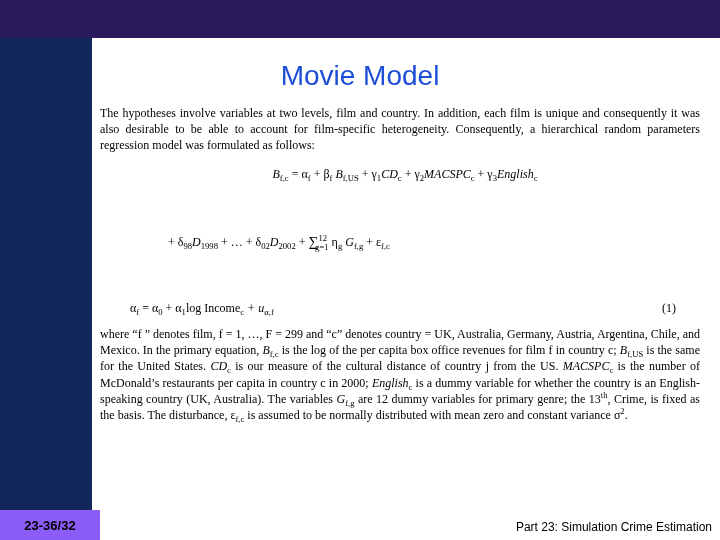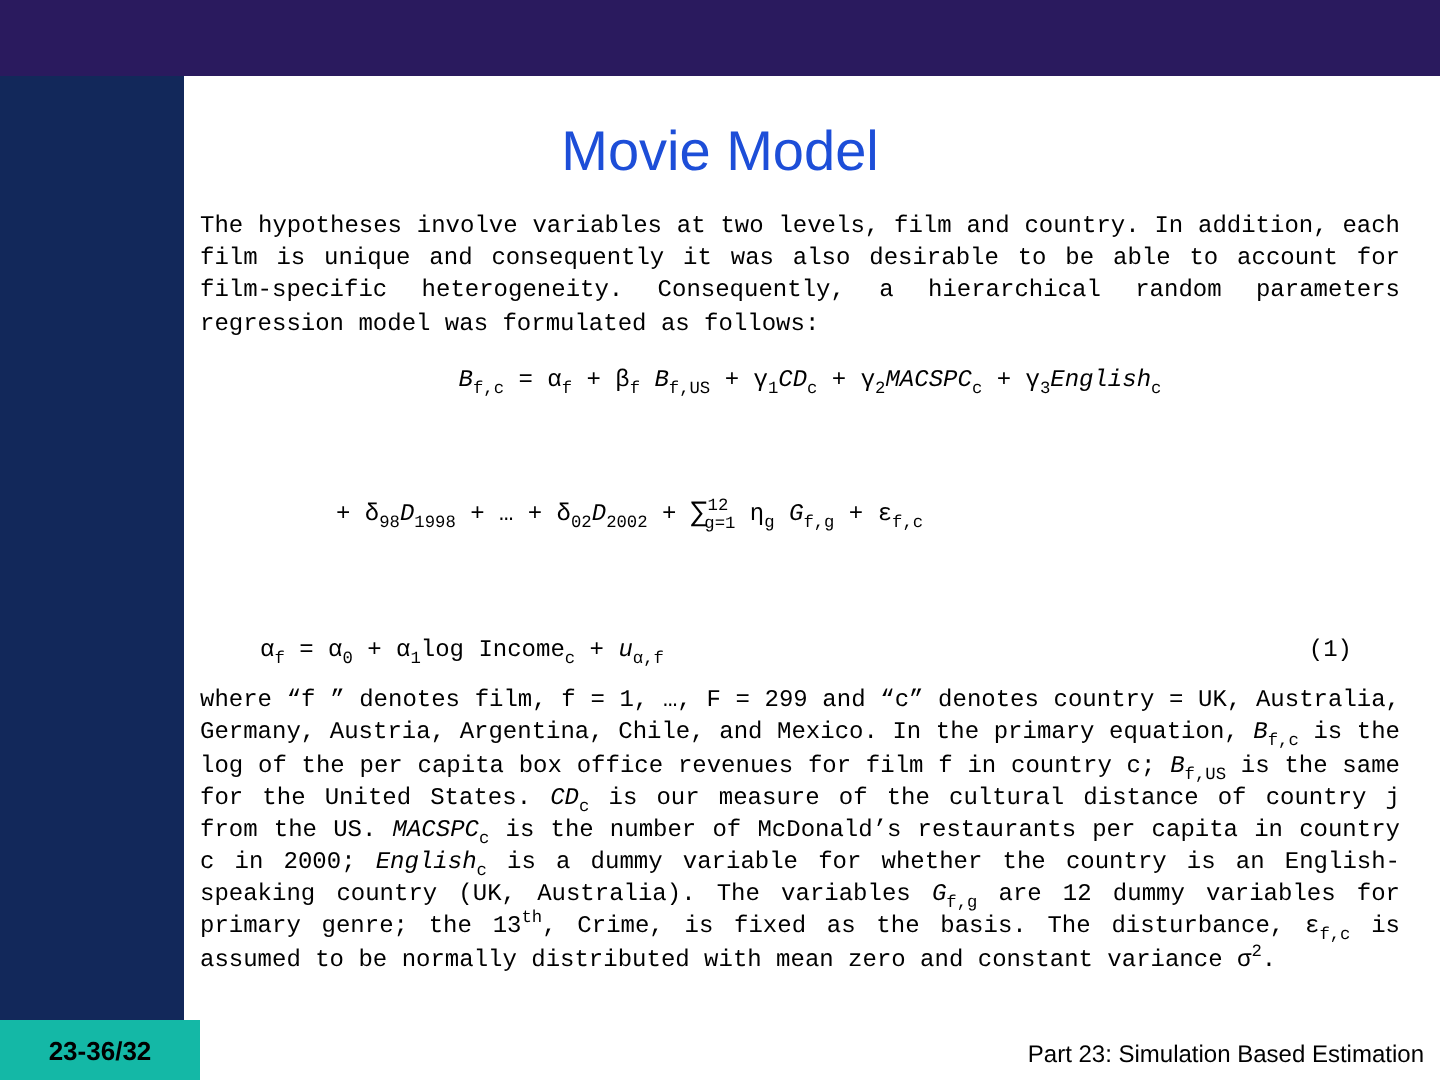--- a/index.html
+++ b/index.html
@@ -29,21 +29,21 @@
     text-align: center;
     font-size: 28px;
     font-weight: 400;
     color: #1d4ed8;
   }
   .content {
     position: absolute;
     top: 105px;
     left: 100px;
     width: 600px;
-    font-family: Liberation Mono, monospace;
+    font-family: Liberation Serif, serif;
     font-size: 12px;
     line-height: 1.35;
     color: #000;
     text-align: justify;
   }
   .content p { margin-bottom: 6px; }
   .eq-block {
     margin: 10px 20px 6px 30px;
     font-size: 12px;
     line-height: 1.8;
@@ -53,21 +53,21 @@
   .eq-row .eqnum { font-size: 12px; padding-right: 4px; }
   .footer {
     position: absolute;
     left: 0; bottom: 0;
     width: 720px; height: 30px;
   }
   .footer-left {
     position: absolute;
     left: 0; bottom: 0;
     width: 100px; height: 30px;
-    background: #14b8a6;
+    background: #8b5cf6;
     font-size: 13px;
     font-weight: bold;
     display: flex; align-items: center; justify-content: center;
   }
   .footer-right {
     position: absolute;
     right: 8px; bottom: 6px;
     font-size: 12px;
   }
   sub, sup { font-size: 0.72em; line-height: 0; }
@@ -102,14 +102,14 @@
     </div>
   </div>
 
   <p>
     <span>where “f ” denotes film, f = 1, …, F = 299 and “c” denotes country = UK, Australia, Germany, Austria, Argentina, Chile, and Mexico. In the primary equation, </span><span class="ital">B</span><sub>f,c</sub><span> is the log of the per capita box office revenues for film f in country c; </span><span class="ital">B</span><sub>f,US</sub><span> is the same for the United States. </span><span class="ital">CD</span><sub>c</sub><span> is our measure of the cultural distance of country j from the US. </span><span class="ital">MACSPC</span><sub>c</sub><span> is the number of McDonald’s restaurants per capita in country c in 2000; </span><span class="ital">English</span><sub>c</sub><span> is a dummy variable for whether the country is an English-speaking country (UK, Australia). The variables </span><span class="ital">G</span><sub>f,g</sub><span> are 12 dummy variables for primary genre; the 13</span><sup>th</sup><span>, Crime, is fixed as the basis. The disturbance, ε</span><sub>f,c</sub><span> is assumed to be normally distributed with mean zero and constant variance σ</span><sup>2</sup><span>.</span>
   </p>
 </div>
 
 <div class="footer">
   <div class="footer-left">23-36/32</div>
-  <div class="footer-right">Part 23: Simulation Based Estimation</div>
+  <div class="footer-right">Part 23: Simulation Crime Estimation</div>
 </div>
 
 </body></html>

